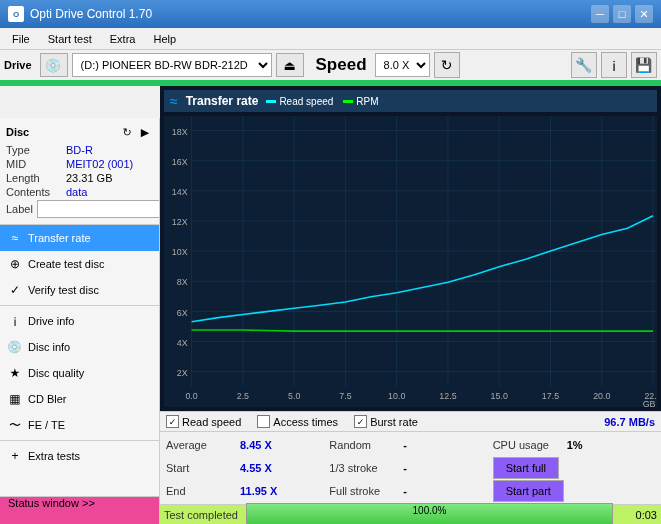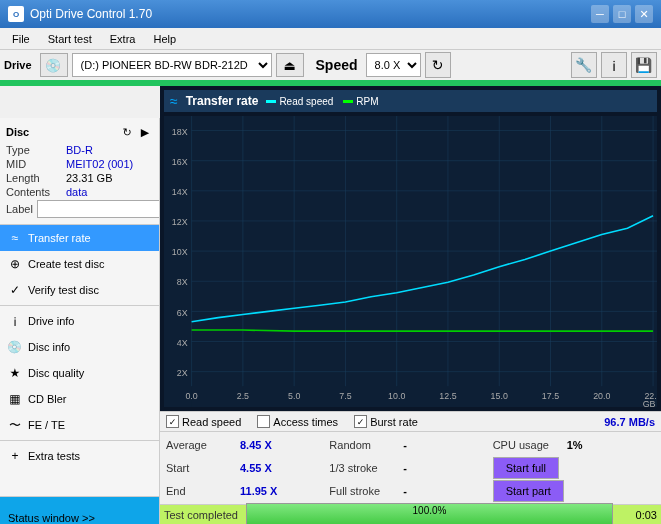--- a/index.html
+++ b/index.html
@@ -61,21 +61,21 @@
       height: 24px;
       width: 28px;
       background: #e8e8e8;
       border: 1px solid #aaa;
       cursor: pointer;
       display: flex;
       align-items: center;
       justify-content: center;
       font-size: 13px;
     }
-    .speed-label { font-size: 14px; font-weight: bold; margin-left: 8px; margin-right: 4px; }
+    .speed-label { font-size: 17px; font-weight: bold; margin-left: 8px; margin-right: 4px; }
     .speed-select { height: 24px; font-size: 11px; border: 1px solid #aaa; background: white; padding: 0 4px; width: 55px; }
     .toolbar-spacer { flex: 1; }
     .toolbar-icon-btn { height: 26px; width: 26px; background: #e8e8e8; border: 1px solid #aaa; cursor: pointer; display: flex; align-items: center; justify-content: center; font-size: 14px; }
 
     
     .main-layout {
       display: flex;
       height: calc(524px - 28px - 22px - 36px);
     }
 
@@ -123,24 +123,24 @@
       cursor: pointer;
       font-size: 11px;
       gap: 6px;
     }
     .nav-item.active { background: #3399ff; color: white; }
     .nav-item-icon { width: 14px; height: 14px; display: flex; align-items: center; justify-content: center; font-size: 12px; }
     .nav-separator { height: 1px; background: #ccc; margin: 2px 0; }
 
     .status-window-btn {
       height: 28px;
-      background: #0ea5e9;
+      background: #ec4899;
       border-top: 1px solid #ccc;
       display: flex;
-      align-items: flex-end;
+      align-items: flex-start;
       padding: 0 8px;
       cursor: pointer;
       font-size: 11px;
       gap: 4px;
     }
 
     
     .content-area {
       flex: 1;
       display: flex;

